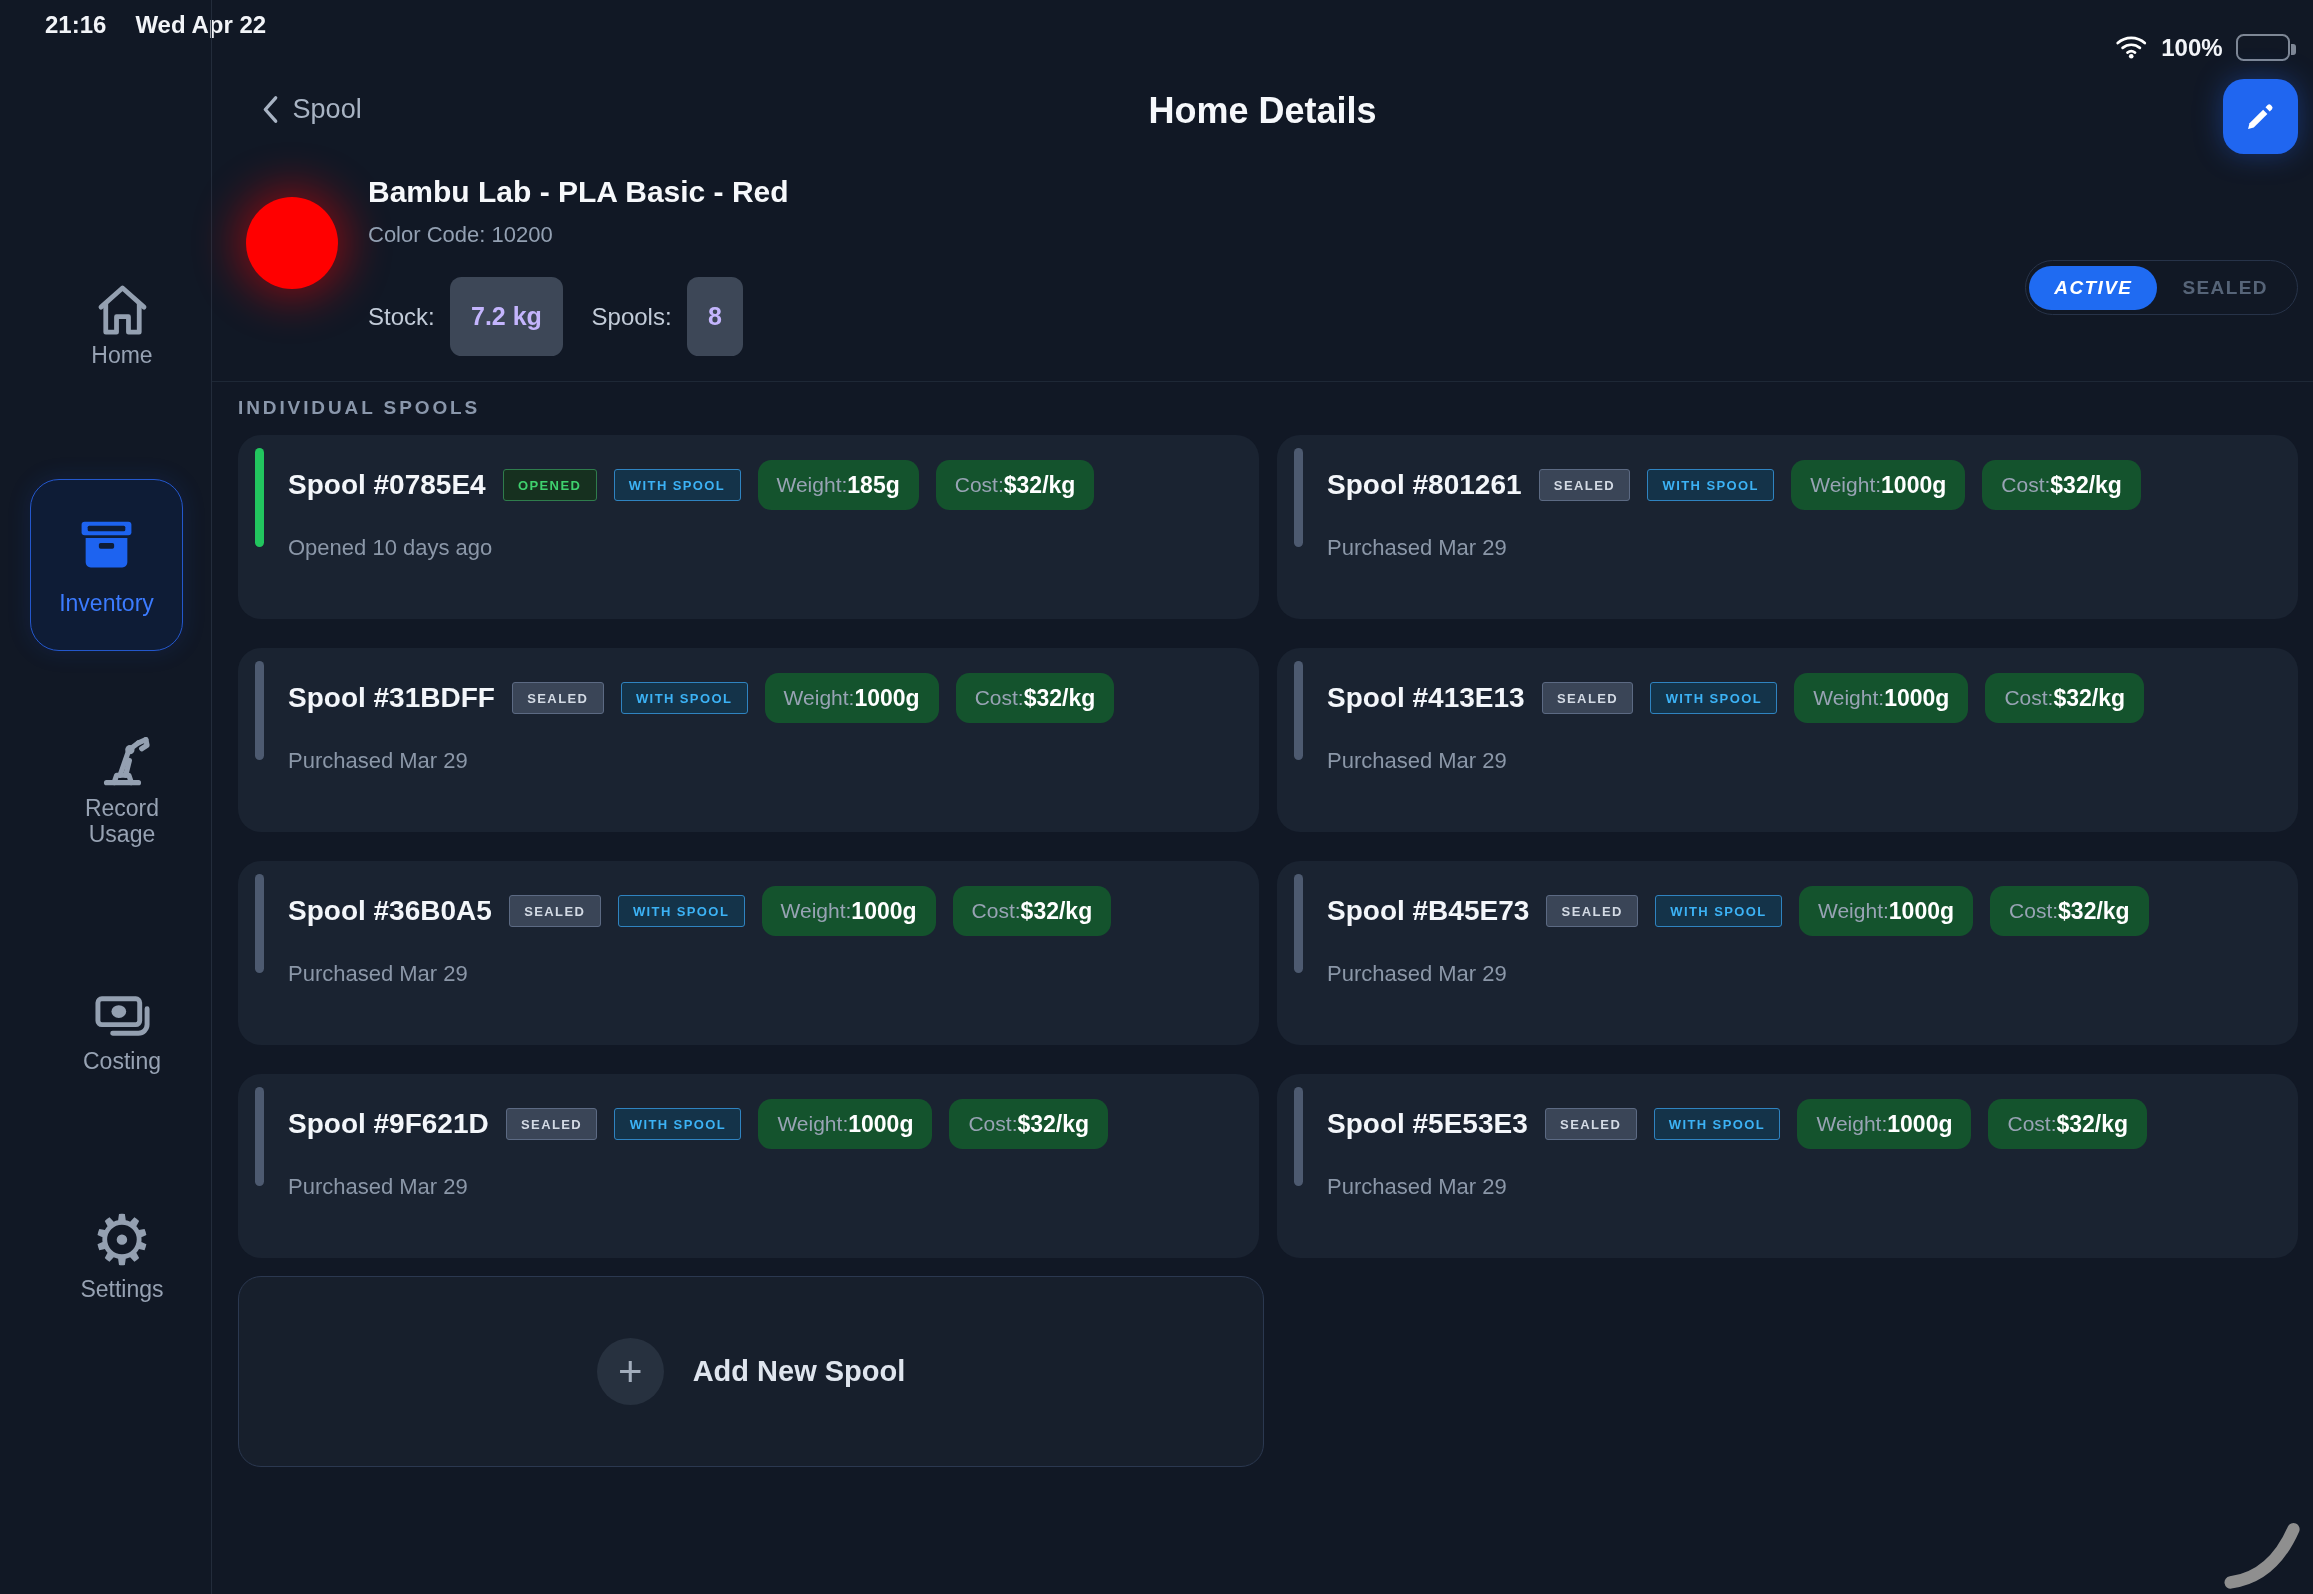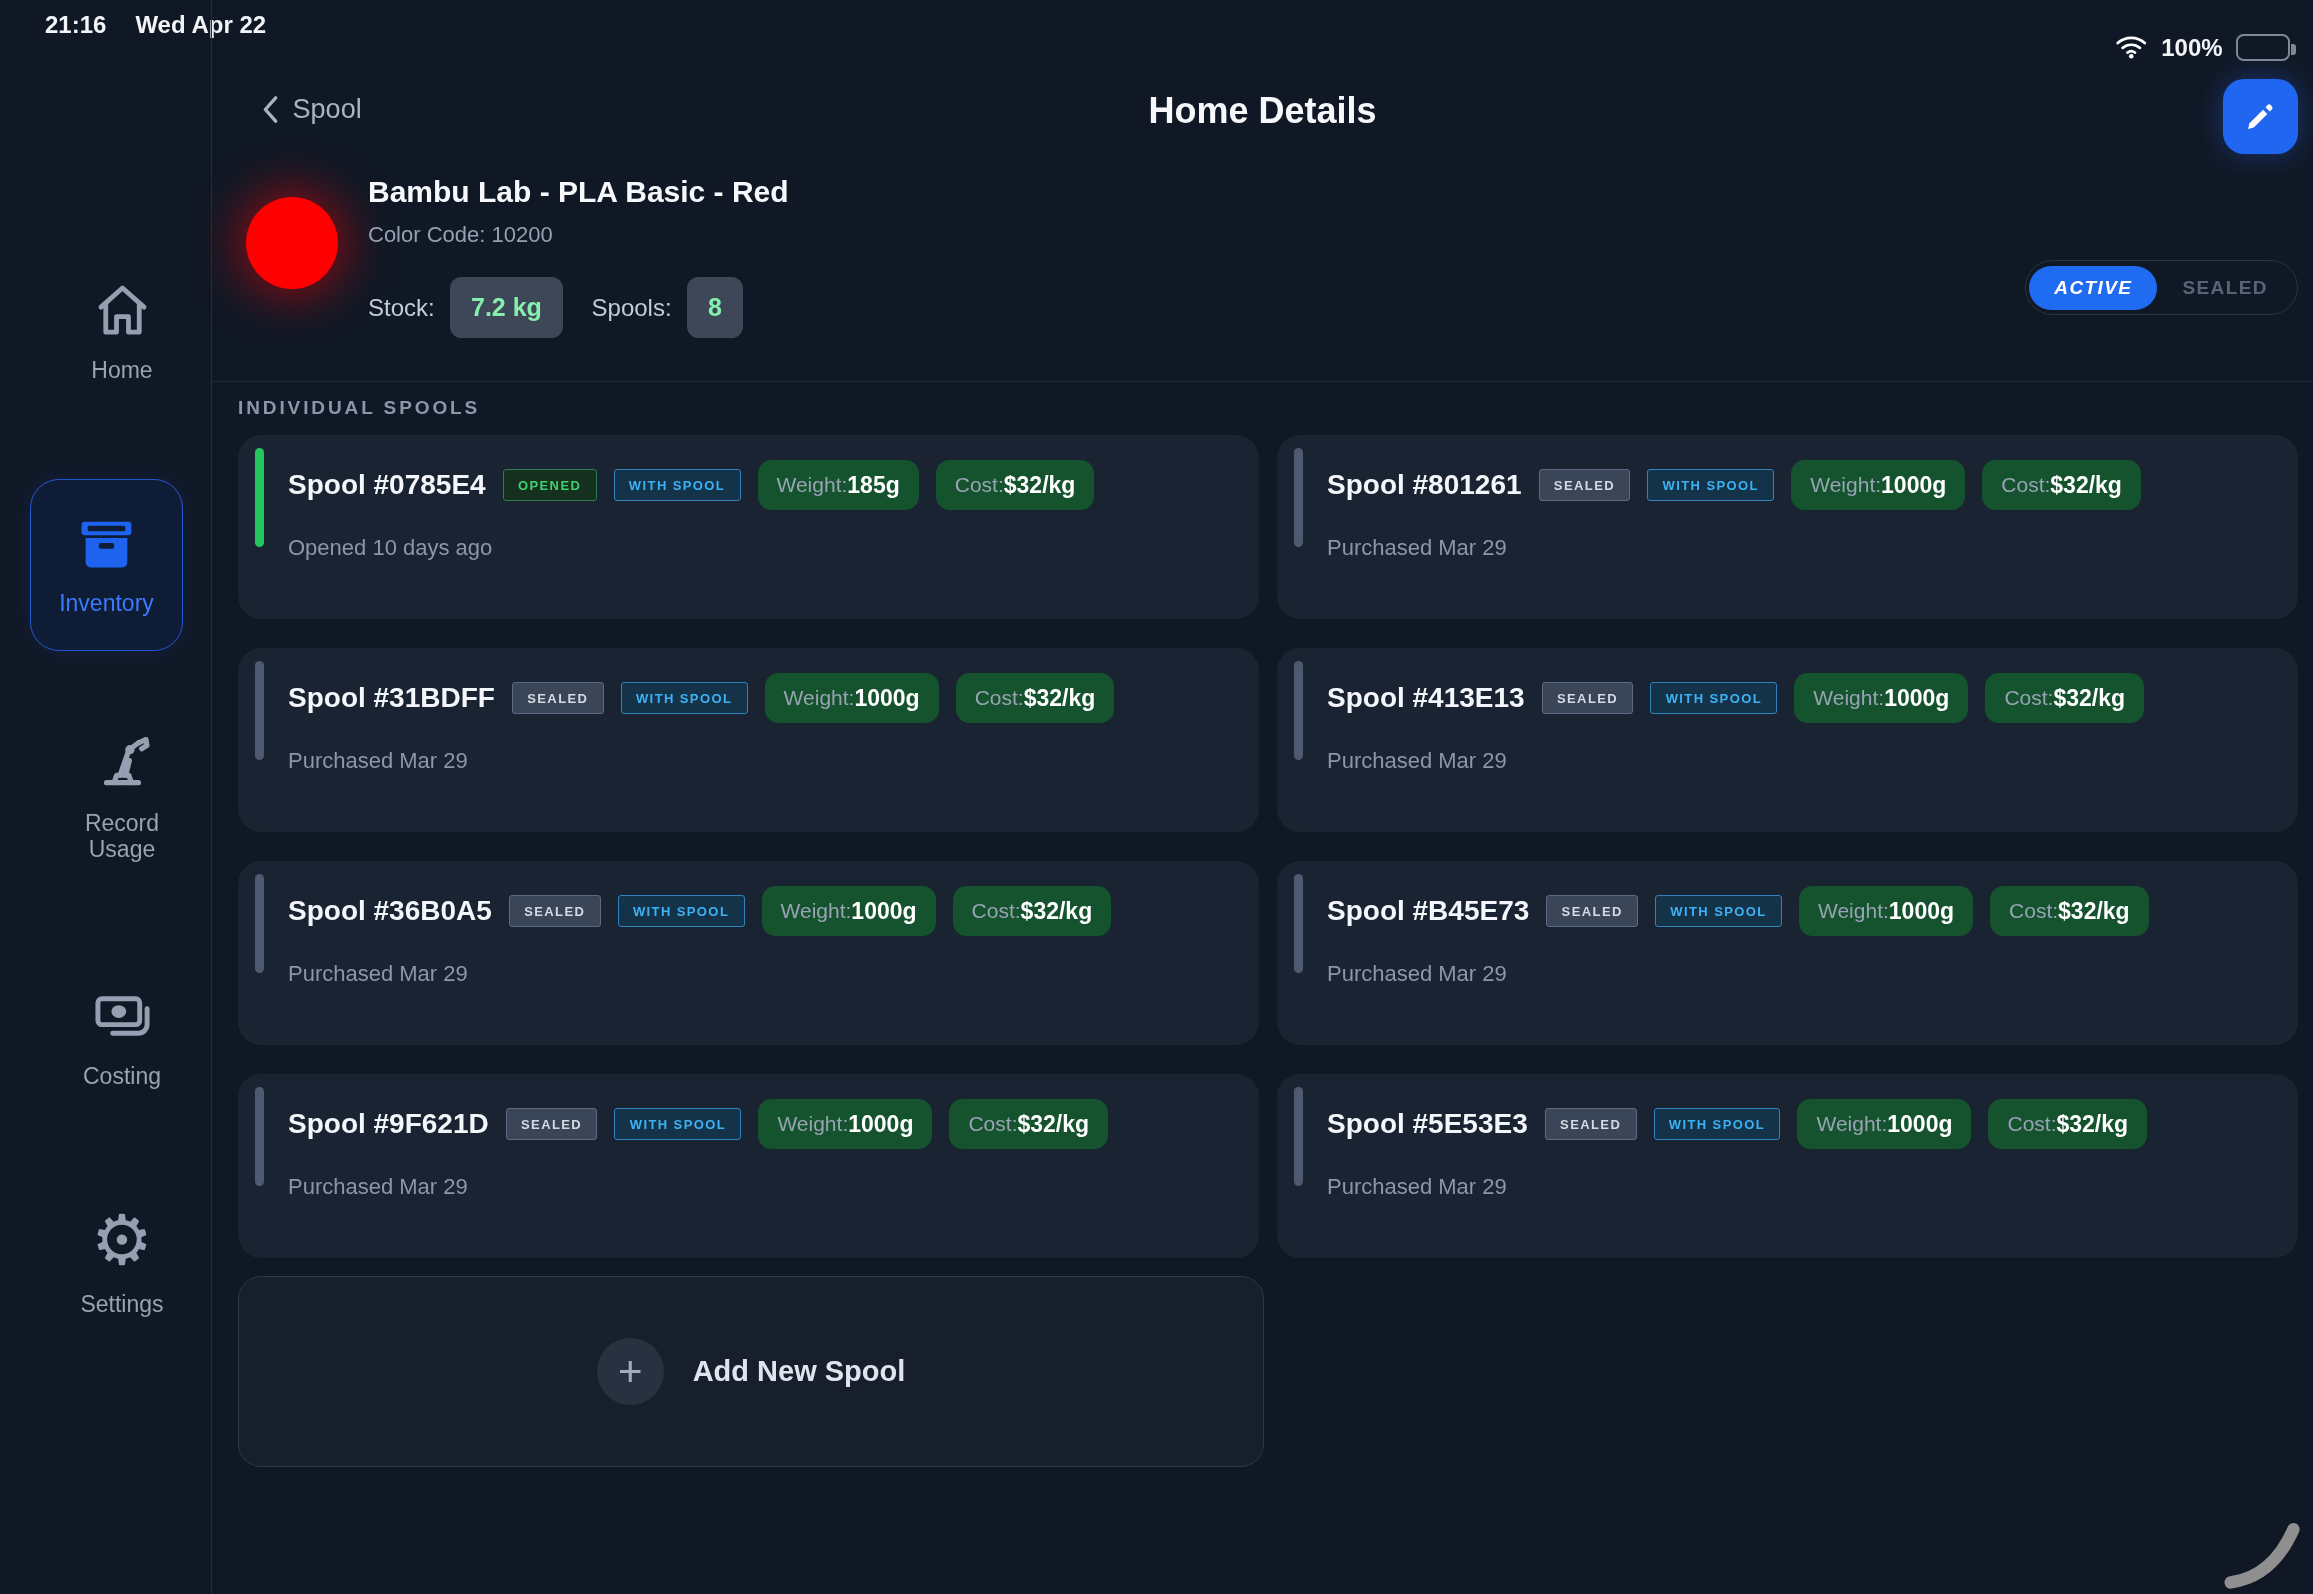--- a/index.html
+++ b/index.html
@@ -13,21 +13,21 @@
   .statusbar { position:absolute; top:0; left:0; width:100%; height:48px; }
   .status-left { position:absolute; left:45px; top:10.5px; display:flex; gap:29px;
     font-size:24px; font-weight:600; color:#f2f4f8; }
   .status-right { position:absolute; right:23px; top:9.6px; display:flex; align-items:center; gap:13.4px;
     font-size:24px; font-weight:600; color:#f2f4f8;margin-top:24px; }
   .battery { position:relative; width:54px; height:27px; border:2.4px solid #7e8795; border-radius:7.6px; padding:2.9px; }
   .battery-fill { width:100%; height:100%; background:#ffffff; border-radius:3.8px; }
   .battery-tip { position:absolute; right:-7.6px; top:7.6px; width:4.8px; height:11.5px; background:#7e8795; border-radius:0 2.9px 2.9px 0; }
   
   .sidebar { position:absolute; left:0; top:0; width:212px; height:1594px; border-right:1px solid #232c3b; }
-  .side-item { position:absolute; left:0; width:244px; display:flex; flex-direction:column; align-items:center; gap:20px; cursor:pointer; }
+  .side-item { position:absolute; left:0; width:244px; display:flex; flex-direction:column; align-items:center; gap:5px; cursor:pointer; }
   .side-label { font-size:23px; color:#97a2b3; text-align:center; line-height:1.15; width:143px; }
   .side-item.active-tile { left:30px; width:153px; height:172px; border:1.9px solid #2457cc; border-radius:29px;
     background:#0e1c36; justify-content:center; gap:15.3px; box-shadow:0 0 23px rgba(30,90,220,.15); }
   .side-item.active-tile .side-label { color:#3b7bff; }
   .gear-glyph { font-family:"DejaVu Sans",sans-serif; font-size:69px; line-height:61px; color:#94a0b1; }
   
   .content { position:absolute; left:212px; top:48px; width:2101px; }
   .header-row { position:relative; height:124px; }
   .back-btn { position:absolute; left:46px; top:46px; display:flex; align-items:center; gap:9.6px;
     font-size:27px; color:#a8b3c3; cursor:pointer; }
@@ -35,21 +35,21 @@
   .edit-btn { position:absolute; right:15.3px; top:31px; width:75px; height:75px; border-radius:21px;
     background:#2066f0; display:flex; align-items:center; justify-content:center; cursor:pointer;
     box-shadow:0 0 29px rgba(40,110,255,.35); }
   .product { position:relative; height:210px; border-bottom:1px solid #1e2836; }
   .swatch { position:absolute; left:34px; top:25px; width:92px; height:92px; border-radius:50%;
     box-shadow:0 0 44px 9.6px rgba(255,0,0,.45); }
   .prod-name { position:absolute; left:156px; top:2.9px; font-size:30px; font-weight:700; color:#f6f8fb; }
   .prod-code { position:absolute; left:156px; top:50px; font-size:22px; color:#93a0b2; }
   .stock-row { position:absolute; left:156px; top:105px; display:flex; align-items:center; gap:15.3px; }
   .stock-label { font-size:24px; color:#c2cbd8; }
-  .pill-value { background:#3d4757; border-radius:11.5px; padding:16px 21px; font-size:25px; font-weight:700; color:#86efac; }
+  .pill-value { background:#3d4757; border-radius:11.5px; padding:25px 21px; font-size:25px; font-weight:700; color:#c4b5fd; }
   .seg-toggle { position:absolute; right:15.3px; top:88px; display:flex; align-items:center;
     border:1.9px solid #273349; border-radius:29px; padding:3.8px; height:55px; }
   .seg-opt { font-size:19px; font-weight:700; letter-spacing:1.4px; padding:0 25px; height:44px;
     display:flex; align-items:center; border-radius:22px; color:#566478; cursor:pointer; }
   .seg-opt.selected { background:#1f6bf2; color:#ffffff;font-style:italic; }
   
   .section-label { position:absolute; left:26px; top:349px; font-size:19px; font-weight:600; letter-spacing:2.9px; color:#8a97ab; }
   .grid { position:absolute; left:26px; top:387px; width:2060px; display:grid;
     grid-template-columns:1fr 1fr; column-gap:18px; row-gap:29px; }
   .card { position:relative; height:184px; background:#1a2331; border-radius:23px; cursor:pointer; }

